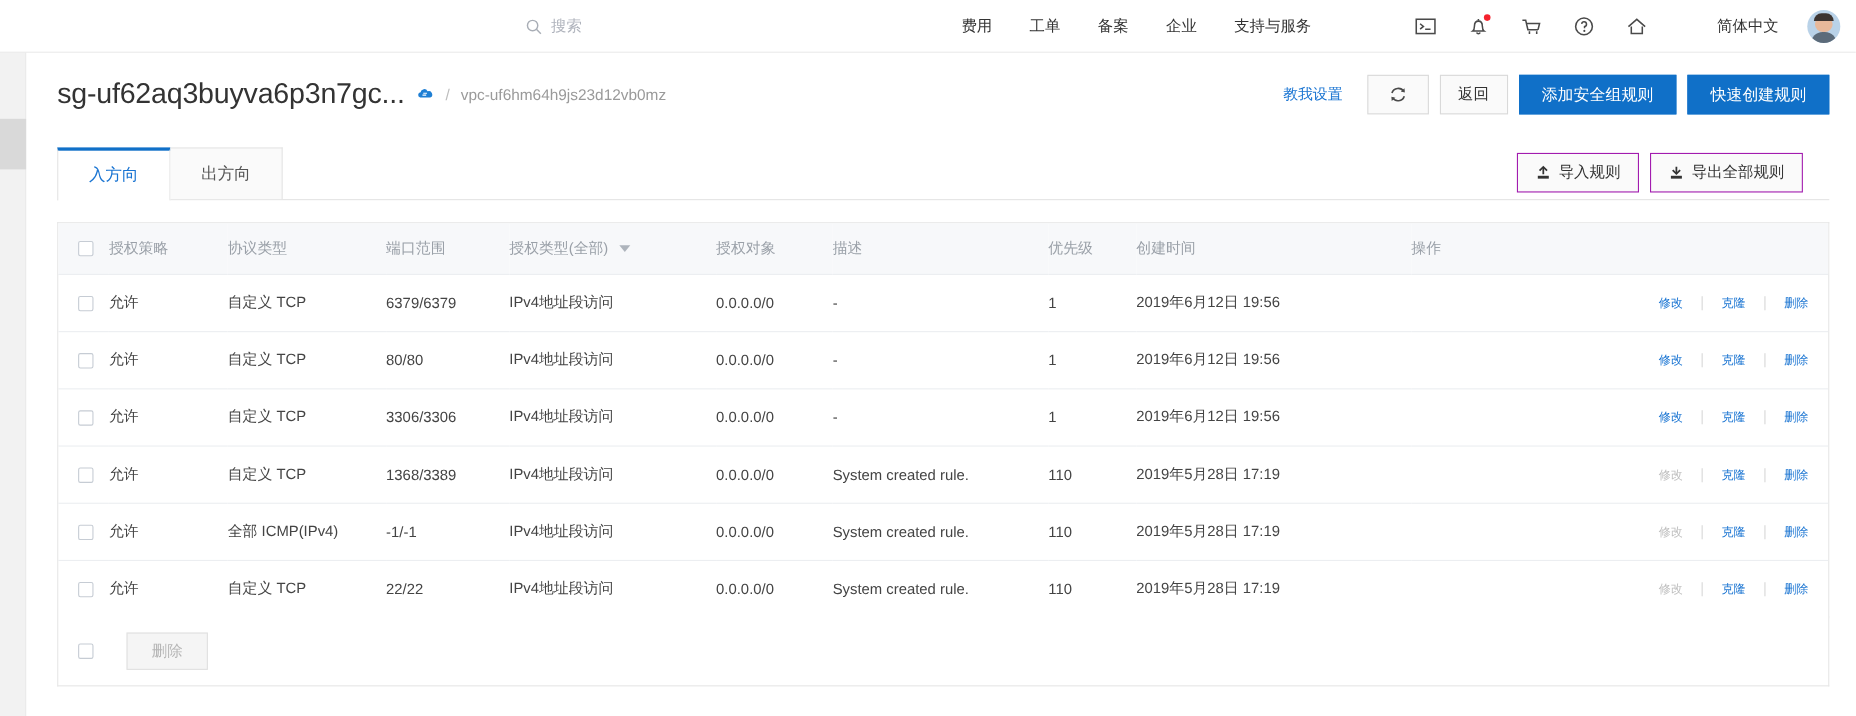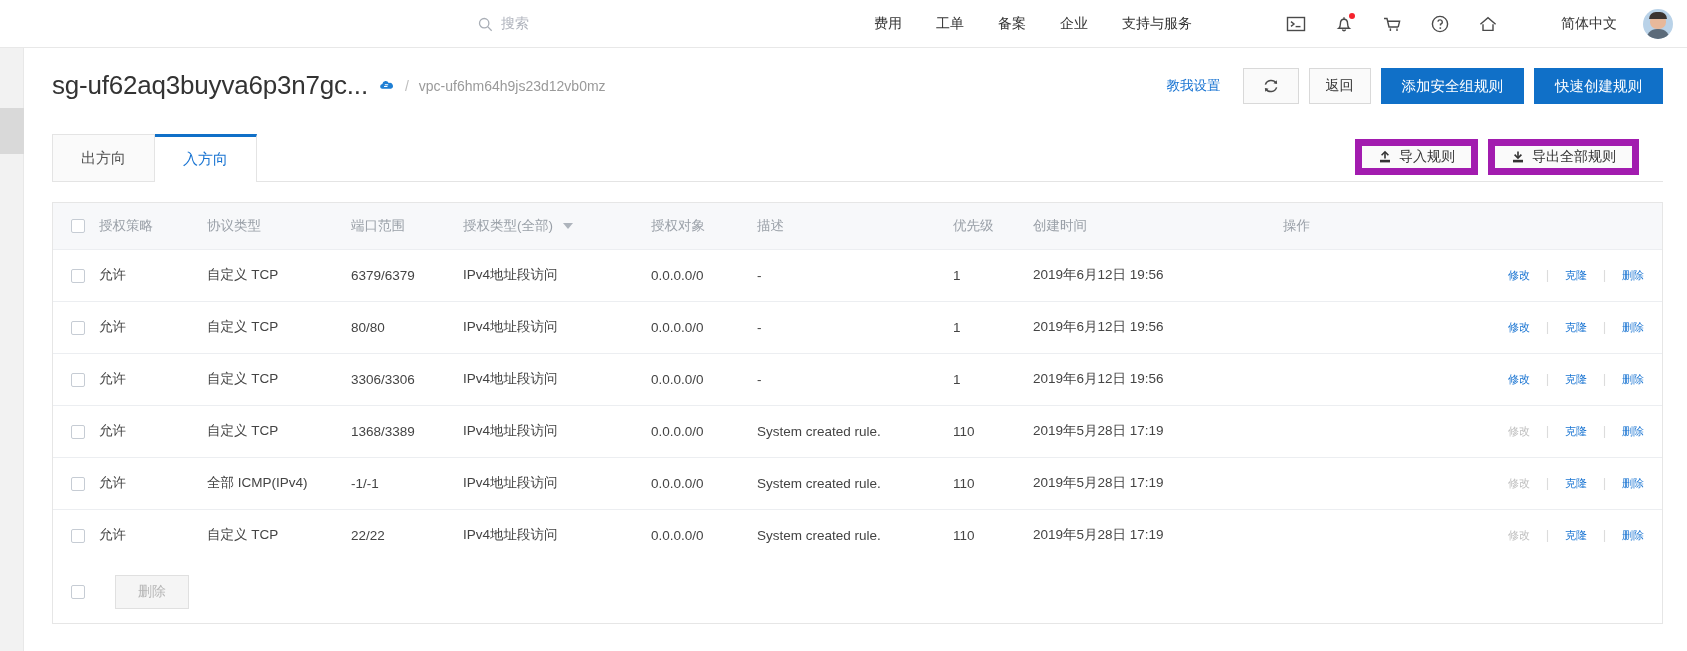--- a/index.html
+++ b/index.html
@@ -144,21 +144,21 @@
     background: #fff; color: #1974d2; border-top: 3px solid #1070c8;
     height: 48px;
   }
   .tab-underlay {
     position: absolute; left: 0; bottom: -1px; width: 100%; height: 1px; background: #fff;
   }
   .io-buttons {
     position: absolute; right: 24px; top: 7px; display: flex;
   }
   .io-btn {
-    height: 36px; padding: 0 16px; border: 7px solid #a21caf;
+    height: 36px; padding: 0 16px; border: 1px solid #a21caf;
     background: #fafafa; color: #333; font-size: 14px; cursor: pointer;
     display: flex; align-items: center; gap: 7px; font-family: inherit;
     white-space: nowrap;
   }
   .io-btn + .io-btn { margin-left: 10px; }
   .io-btn svg { display: block; }
 
   
   .tbl-wrap {
     position: absolute; left: 28px; top: 154px; width: 1611px;
@@ -329,26 +329,26 @@
 
       <button class="btn">返回</button>
 
       <button class="btn-primary" style="margin-left:10px">添加安全组规则</button>
       <button class="btn-primary">快速创建规则</button>
     </div>
   </div>
 
   <div class="tabbar">
     <div class="tabs">
-      <div class="tab">
-        <span>出方向</span>
-      </div>
       <div class="tab active">
         <span>入方向</span>
         <span class="tab-underlay"></span>
+      </div>
+      <div class="tab">
+        <span>出方向</span>
       </div>
     </div>
 
     <div class="io-buttons">
       <button class="io-btn">
         <span>
           <svg width="14" height="14" viewBox="0 0 14 14">
             <polyline points="3.6,5.2 7,1.8 10.4,5.2" fill="none" stroke="#333" stroke-width="1.6"></polyline>
             <line x1="7" y1="2.2" x2="7" y2="8.4" stroke="#333" stroke-width="1.6"></line>
             <rect x="2" y="9.8" width="10" height="2.6" fill="#333"></rect>

